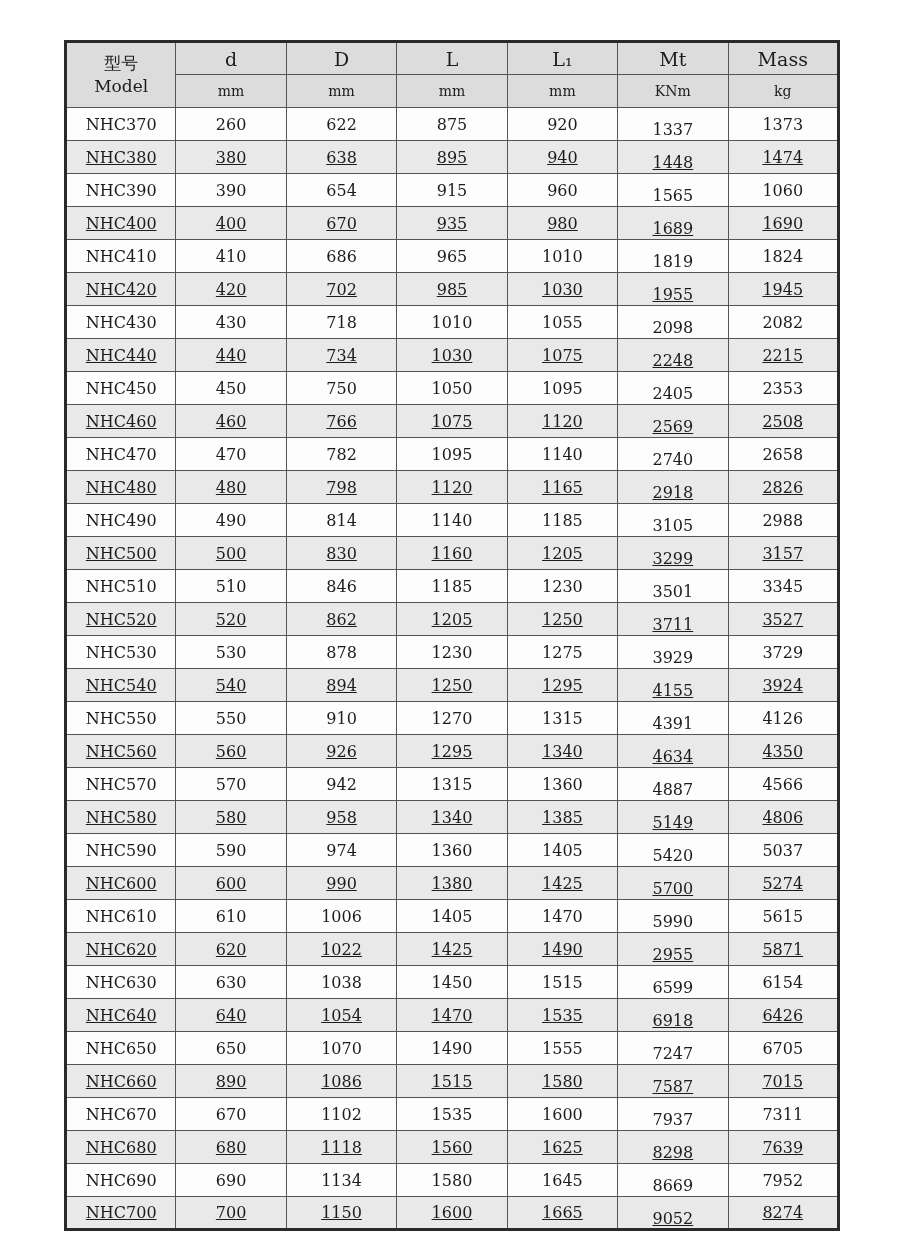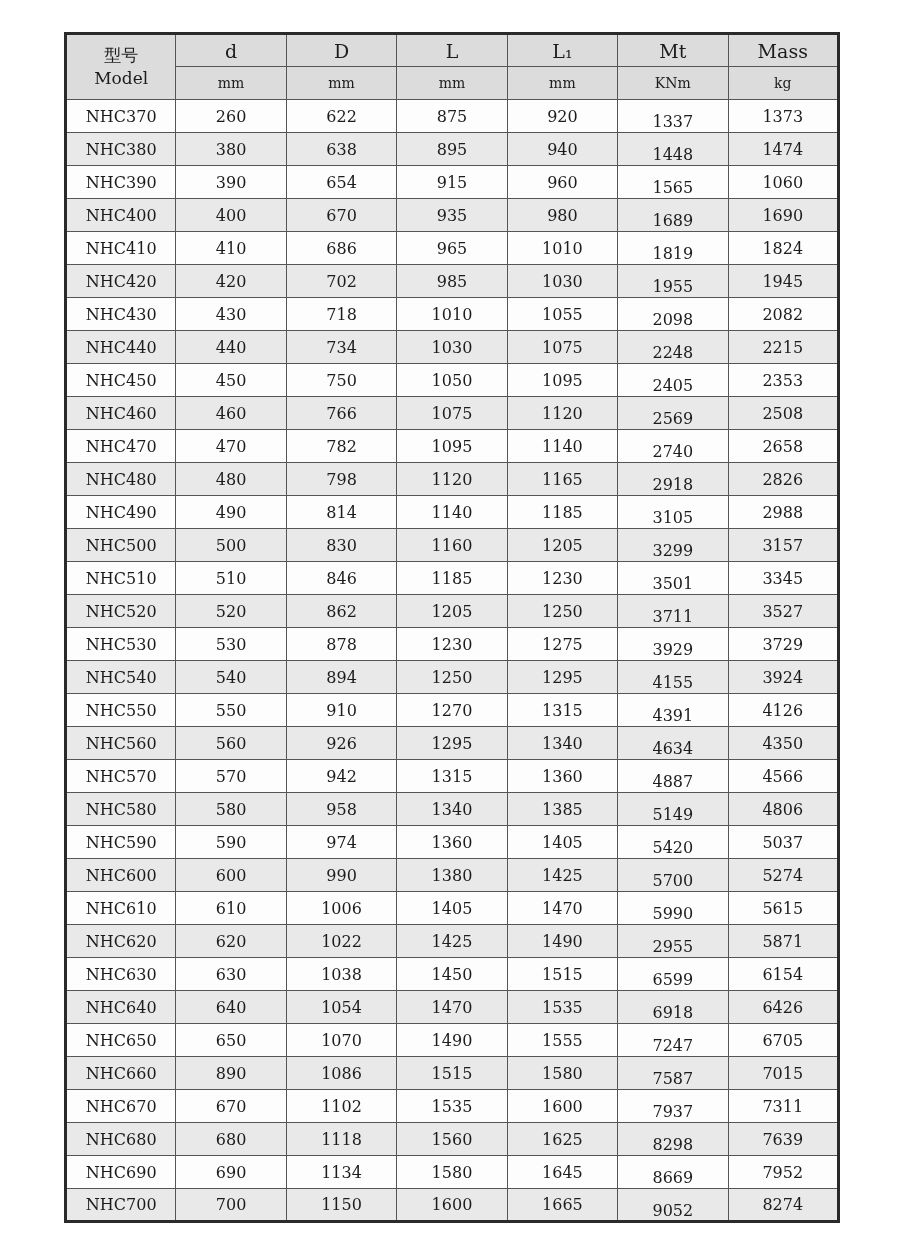--- a/index.html
+++ b/index.html
@@ -19,21 +19,21 @@
   }
   .page {
     width: 901px;
     height: 1252px;
     background: #ffffff;
     position: relative;
   }
   table.spec {
     position: absolute;
     left: 64px;
-    top: 32px;
+    top: 40px;
     width: 776px;
     border-collapse: collapse;
     table-layout: fixed;
     border: 3px solid var(--outer-border);
   }
   table.spec th, table.spec td {
     border: 1.5px solid var(--border);
     text-align: center;
     vertical-align: middle;
     padding: 0;
@@ -45,21 +45,21 @@
     font-weight: normal;
   }
   thead tr { height: 33px; }
   th.model-head {
     font-size: 17px;
     line-height: 1.35;
   }
   th.col-label { font-size: 19px; }
   th.col-unit  { font-size: 14px; }
   tbody tr { height: 33px; background: var(--row-bg); }
-  tbody tr.striped { background: var(--stripe-bg); }
+  tbody tr.striped { background: var(--stripe-bg); text-decoration: underline; }
   tbody td { font-size: 16px; }
   tbody td.mt-cell { padding-top: 11px; }
 </style>
 </head>
 <body>
 
 <div class="page">
   <table class="spec">
     <thead>
       <tr>

